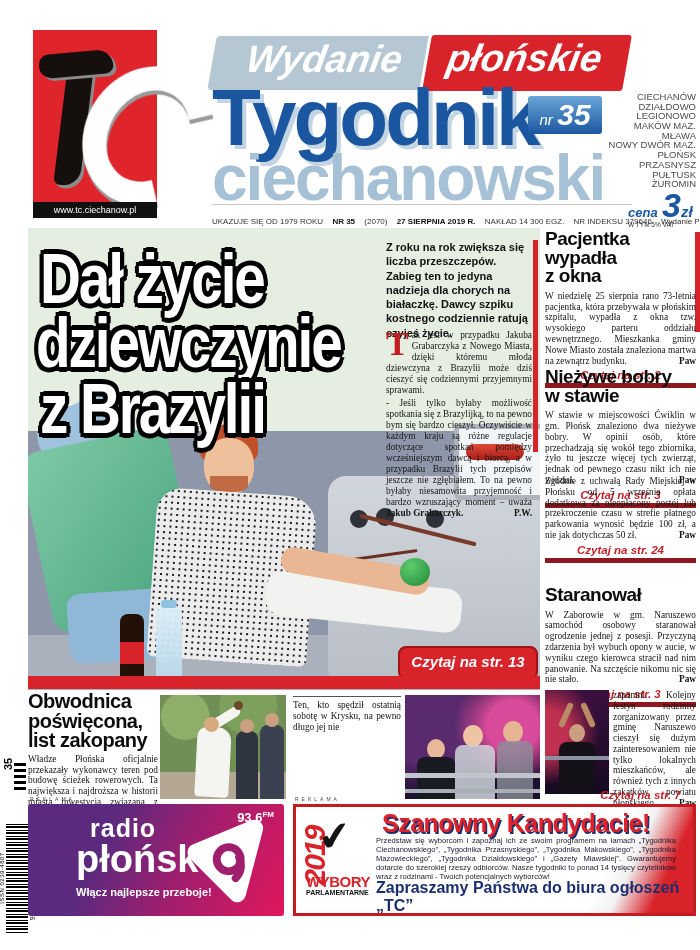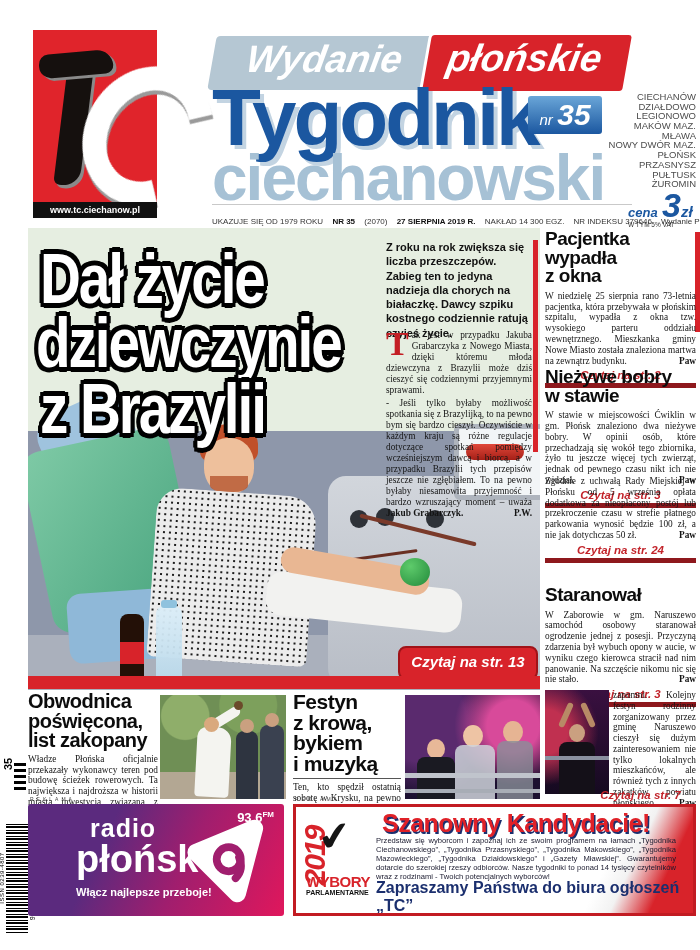--- a/index.html
+++ b/index.html
@@ -19,21 +19,21 @@
   
   .tc-logo{position:absolute;left:33px;top:30px;width:124px;height:172px;background:#e0242b;}
   .tc-t-stem{position:absolute;left:28px;top:28px;width:26px;height:128px;background:#15100e;
         border-radius:8px 14px 18px 6px;transform:rotate(7deg);box-shadow:3px 3px 0 #8a8a8a;}
   .tc-t-bar{position:absolute;left:6px;top:22px;width:74px;height:24px;background:#15100e;
         border-radius:10px 16px 8px 12px;transform:rotate(-5deg);box-shadow:3px 3px 0 #8a8a8a;}
   .tc-c{position:absolute;left:52px;top:34px;width:78px;height:96px;border:24px solid #fff;
         border-radius:50%;border-right-color:transparent;transform:rotate(32deg);
         filter:drop-shadow(3px 3px 0 #9a9a9a);}
   .tc-web{position:absolute;left:33px;top:202px;width:124px;height:16px;background:#111;
-        color:#fff;font-size:9px;font-weight:bold;text-align:center;line-height:16px;}
+        color:#fff;font-size:9px;font-weight:normal;text-align:center;line-height:16px;}
   .edition{position:absolute;left:212px;top:36px;height:54px;display:flex;transform:skewX(-10deg);}
   .edition .wyd{background:#b5c7d3;color:#fff;font-style:italic;font-size:38px;font-weight:600;
         padding:2px 26px 0 34px;border-radius:4px;}
   .edition .plo{background:#d8232a;color:#fff;font-style:italic;font-size:38px;font-weight:900;
         padding:2px 26px 0 20px;border:3px solid #fff;border-radius:6px;margin-left:-4px;margin-top:-4px;
         height:54px;box-sizing:content-box;}
   .title1{position:absolute;left:212px;top:80px;font-size:80px;line-height:0.95;font-weight:800;
         letter-spacing:-3px;color:#1b57a0;text-shadow:4px 4px 0 #c3d4e2;}
   .nr-badge{position:absolute;left:528px;top:96px;width:74px;height:38px;
         background:linear-gradient(180deg,#6aa6d8,#1b57a0);border-radius:3px;color:#fff;
@@ -268,21 +268,20 @@
       <div class="ph" style="left:44px;top:22px;width:15px;height:15px;background:#d9a97e;border-radius:50%;"></div>
       <div class="ph" style="left:76px;top:36px;width:22px;height:68px;background:#2e3440;border-radius:8px 8px 0 0;"></div>
       <div class="ph" style="left:80px;top:24px;width:14px;height:14px;background:#caa080;border-radius:50%;"></div>
       <div class="ph" style="left:100px;top:30px;width:24px;height:74px;background:#3a4150;border-radius:8px 8px 0 0;"></div>
       <div class="ph" style="left:105px;top:18px;width:14px;height:14px;background:#caa080;border-radius:50%;"></div>
     </div>
   </div>
 
   <div class="botmid">
     <div class="txt">
-      <h2 class="bot-title" style="font-size:21px;"><span>Festyn</span><br><span>z krową,</span><br><span>bykiem</span><br><span>i muzyką</span></h2>
       <p class="side-body" style="margin-top:4px;border-top:1px solid #555;padding-top:3px;">Ten, kto spędził ostatnią sobotę w Krysku, na pewno długo jej nie</p>
     </div>
     <div class="photo-crowd">
       <div class="head" style="left:22px;top:44px;width:18px;height:20px;background:#e8b898;"></div>
       <div class="head" style="left:58px;top:30px;width:20px;height:22px;background:#eec4a4;"></div>
       <div class="head" style="left:98px;top:26px;width:20px;height:22px;background:#e6b493;"></div>
       <div class="ph" style="left:12px;top:62px;width:38px;height:42px;background:#1a1a22;border-radius:8px 8px 0 0;"></div>
       <div class="ph" style="left:50px;top:50px;width:40px;height:54px;background:#cfd4da;border-radius:8px 8px 0 0;opacity:0.85;"></div>
       <div class="ph" style="left:92px;top:46px;width:36px;height:58px;background:#8a8f98;border-radius:8px 8px 0 0;opacity:0.8;"></div>
       <div class="ph" style="left:0;top:78px;width:135px;height:5px;background:#c0c4cc;"></div>

